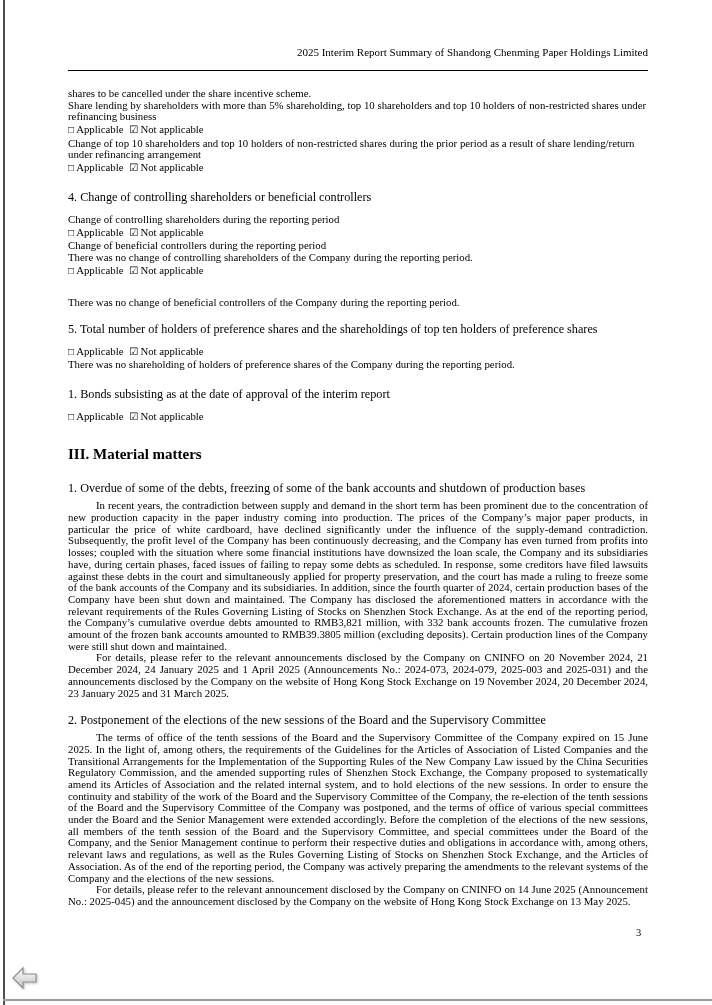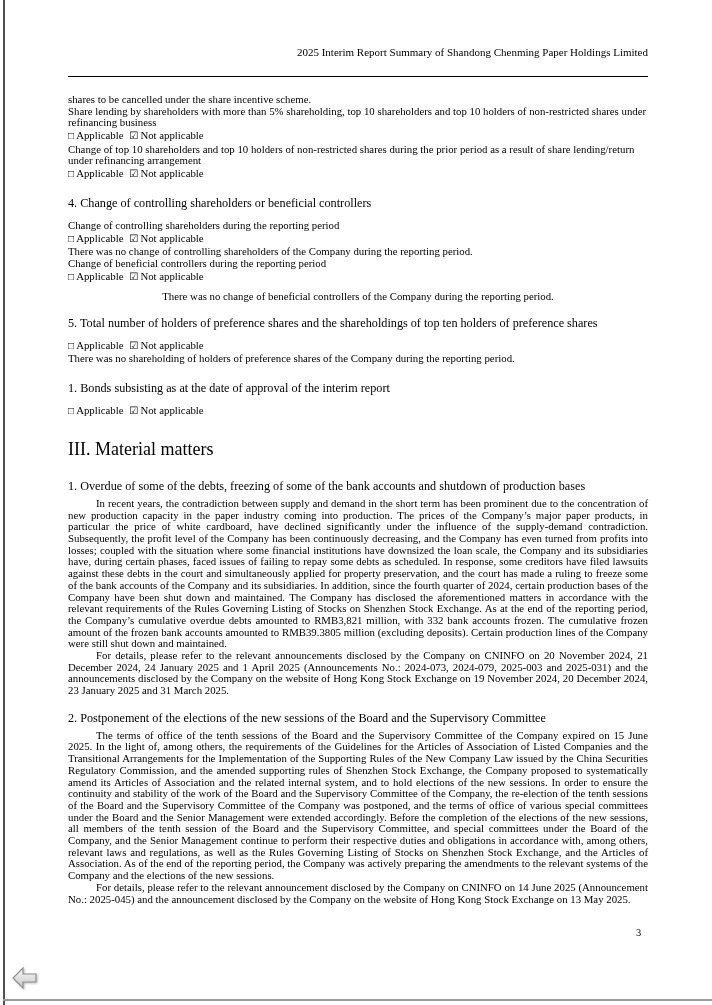--- a/index.html
+++ b/index.html
@@ -13,21 +13,21 @@
     -webkit-font-smoothing:antialiased;
   }
   .page-left-edge { position:absolute; left:3px; top:0; width:2px; height:1005px; background:#4f4f4f; }
   .page-bottom-edge { position:absolute; left:3px; top:999px; width:709px; height:2px; background:#9c9c9c; }
 
   .content { position:absolute; left:68px; top:46px; width:580px; }
 
   .page-header {
     text-align:right;
     font-size:11px; line-height:13px;
-    padding-bottom:17px;
+    padding-bottom:11px;
     border-bottom:1.6px solid #000;
     margin-bottom:17px;
   }
 
   .line { font-size:10.8px; line-height:11.6px; text-align:left; }
   .cb   { margin:1.6px 0; }
   .cb .box { font-size:10.2px; }
   .cb .box.checked { margin-left:3px; }
   .cb .lbl { margin-left:2px; }
 
@@ -36,25 +36,25 @@
     text-align:justify; text-indent:28px;
     margin:0;
   }
 
   .sec-heading {
     font-size:12.2px; font-weight:normal;
     line-height:1.55;
     margin:14px 0 7px 0;
   }
   .chapter-heading {
-    font-size:18px; font-weight:normal;
+    font-size:15px; font-weight:bold;
     line-height:1.2;
     margin:23px 0 0 0;
   }
-  .mt8  { margin-top:8px;text-align:center; }
+  .mt8  { margin-top:20px; }
   .mt10 { margin-top:12px; }
   .mt12 { margin-top:12px; }
   .mt16 { margin-top:16px; }
   .mb2  { margin-bottom:2px; }
 
   .page-number {
     position:absolute; left:636px; top:927px;
     font-size:10.5px;
   }
 
@@ -86,22 +86,22 @@
     <span class="box">□</span><span class="lbl">Applicable</span>
     <span class="box checked">☑</span><span class="lbl">Not applicable</span>
   </div>
 
   <div class="sec-heading">4. Change of controlling shareholders or beneficial controllers</div>
   <div class="line">Change of controlling shareholders during the reporting period</div>
   <div class="line cb">
     <span class="box">□</span><span class="lbl">Applicable</span>
     <span class="box checked">☑</span><span class="lbl">Not applicable</span>
   </div>
+  <div class="line">Change of beneficial controllers during the reporting period</div>
   <div class="line">There was no change of controlling shareholders of the Company during the reporting period.</div>
-  <div class="line">Change of beneficial controllers during the reporting period</div>
   <div class="line cb">
     <span class="box">□</span><span class="lbl">Applicable</span>
     <span class="box checked">☑</span><span class="lbl">Not applicable</span>
   </div>
   <div class="line mt8">There was no change of beneficial controllers of the Company during the reporting period.</div>
 
   <div class="sec-heading mt12">5. Total number of holders of preference shares and the shareholdings of top ten holders of preference shares</div>
   <div class="line cb">
     <span class="box">□</span><span class="lbl">Applicable</span>
     <span class="box checked">☑</span><span class="lbl">Not applicable</span>

